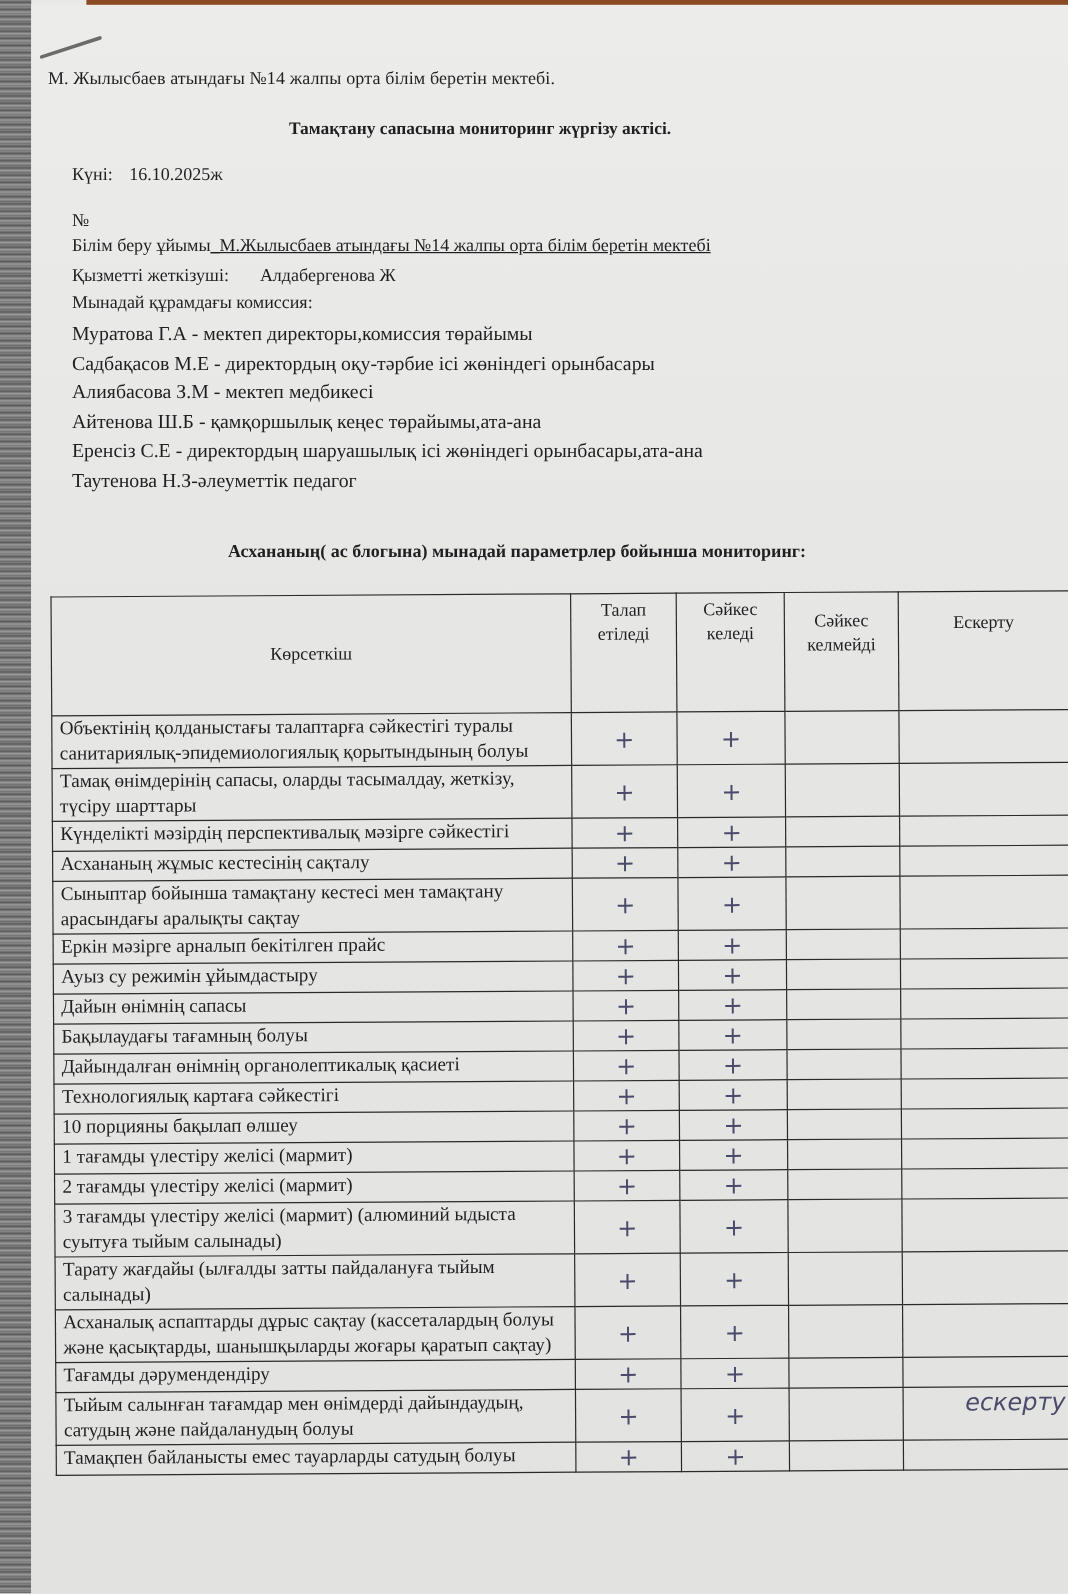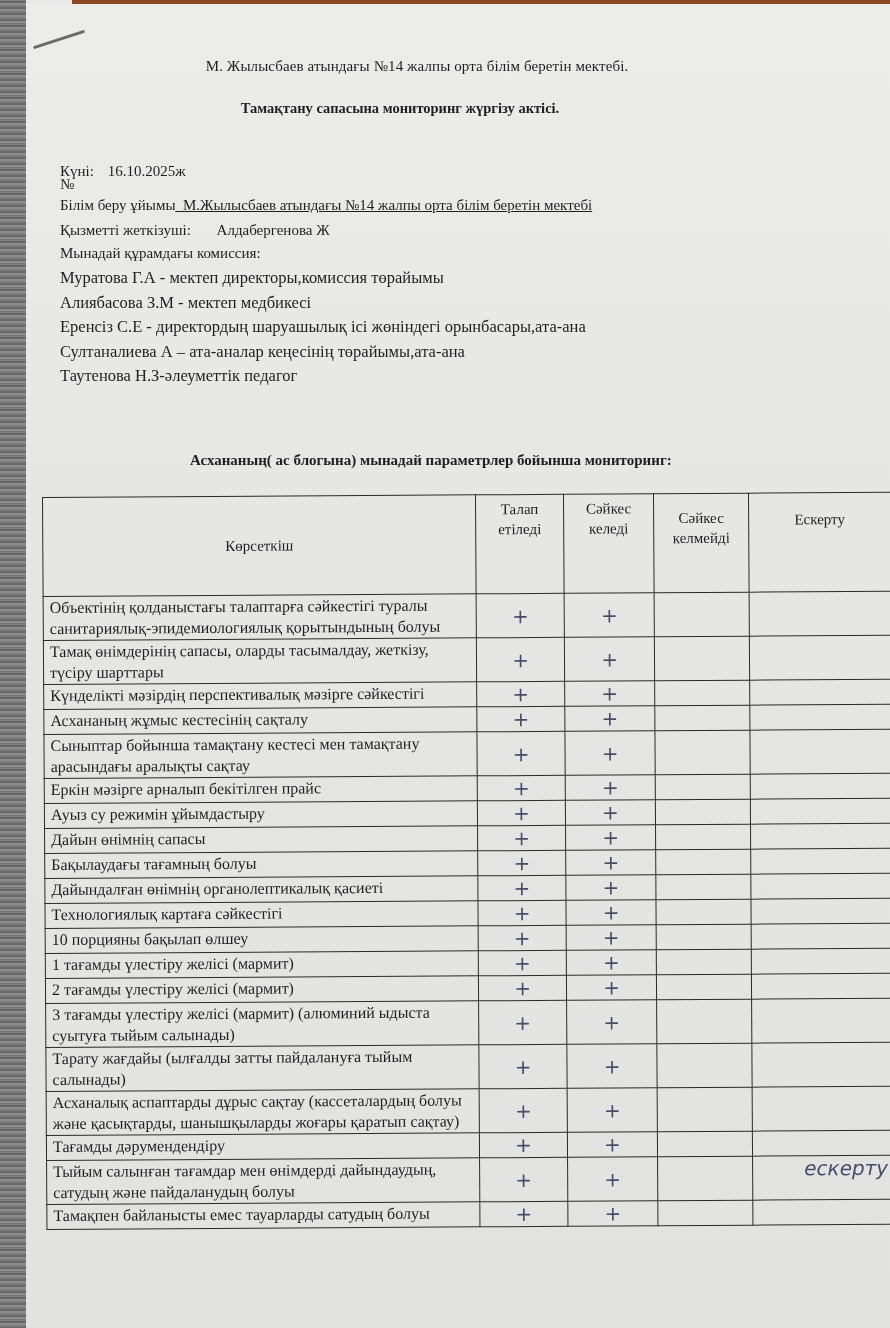--- a/index.html
+++ b/index.html
@@ -20,21 +20,21 @@
     }
     .paper {
       position: absolute; left: 26px; top: 4px; width: 864px; height: 1324px;
       background: linear-gradient(180deg, #ececea 0%, #e6e6e4 40%, #e2e2e0 100%);
     }
     .pen-mark {
       position: absolute; left: 32px; top: 38px; width: 54px; height: 3px;
       background: #6b6b6b; transform: rotate(-18deg); border-radius: 2px;
     }
     .school-title {
-      position: absolute; left: 0; width: 794px; top: 58px; text-align: center;
+      position: absolute; left: 0; width: 794px; top: 58px; text-align: left;
       font-size: 15px; letter-spacing: 0.1px; padding-left: 40px; box-sizing: border-box;
     }
     .act-title {
       position: absolute; left: 0; width: 760px; top: 100px; text-align: center;
       font-size: 14.5px; font-weight: bold; padding-left: 40px; box-sizing: border-box;
     }
     .meta { position: absolute; left: 60px; font-size: 15px; }
     .meta .lbl { margin-right: 10px; }
     .underlined { text-decoration: underline; }
     .commission-head { font-weight: normal; }
@@ -66,41 +66,42 @@
 <body>
 
 <div class="edge"></div>
 <div class="top-strip"></div>
 <div class="paper"></div>
 <div class="pen-mark"></div>
 
 <div class="school-title">М. Жылысбаев атындағы №14 жалпы орта білім беретін мектебі.</div>
 <div class="act-title">Тамақтану сапасына мониторинг жүргізу актісі.</div>
 
-<div class="meta" style="top:163px;">
+<div class="meta" style="top:138px;">
   <span class="lbl">Күні:</span>
   <span>16.10.2025ж</span>
 </div>
 <div class="meta" style="top:176px;">
   <span>№</span>
 </div>
 <div class="meta" style="top:197px;">
   <span>Білім беру ұйымы</span><span class="underlined">_М.Жылысбаев атындағы №14 жалпы орта білім беретін мектебі</span>
 </div>
 <div class="meta" style="top:222px;">
   <span class="lbl">Қызметті жеткізуші:</span>
   <span style="margin-left:12px">Алдабергенова  Ж</span>
 </div>
 <div class="meta commission-head" style="top:245px;">Мынадай құрамдағы комиссия:</div>
 
 <div class="members">
   <div>Муратова Г.А - мектеп директоры,комиссия төрайымы</div>
+  <div>Садбақасов М.Е - директордың оқу-тәрбие ісі жөніндегі орынбасары</div>
   <div>Алиябасова З.М - мектеп медбикесі</div>
+  <div>Айтенова Ш.Б - қамқоршылық кеңес төрайымы,ата-ана</div>
   <div>Еренсіз С.Е - директордың шаруашылық ісі жөніндегі орынбасары,ата-ана</div>
-  <div>Султаналиева А – ата-аналар кеңесінің төрайымы,ата-ана</div>
   <div>Таутенова Н.З-әлеуметтік педагог</div>
 </div>
 
 <div class="section-title">Асхананың( ас блогына) мынадай параметрлер бойынша мониторинг:</div>
 
 <table class="grid">
   <colgroup>
     <col style="width:433px">
       <col style="width:88px">
       <col style="width:90px">

